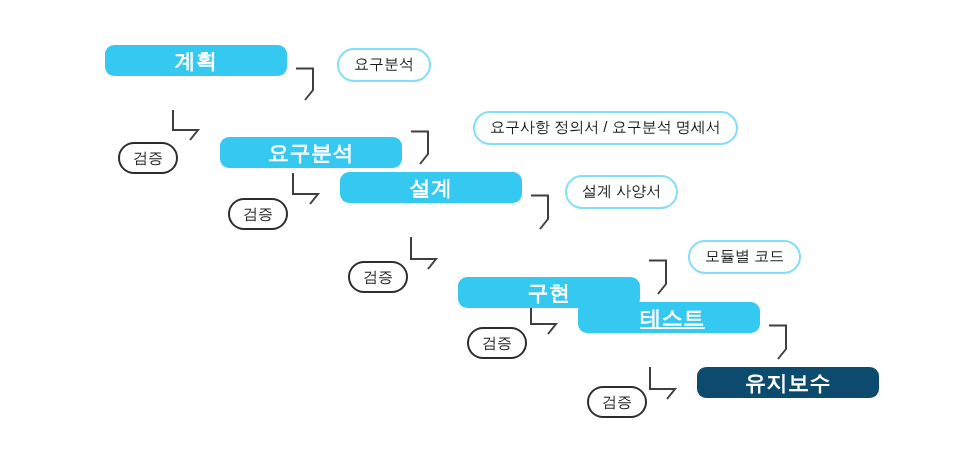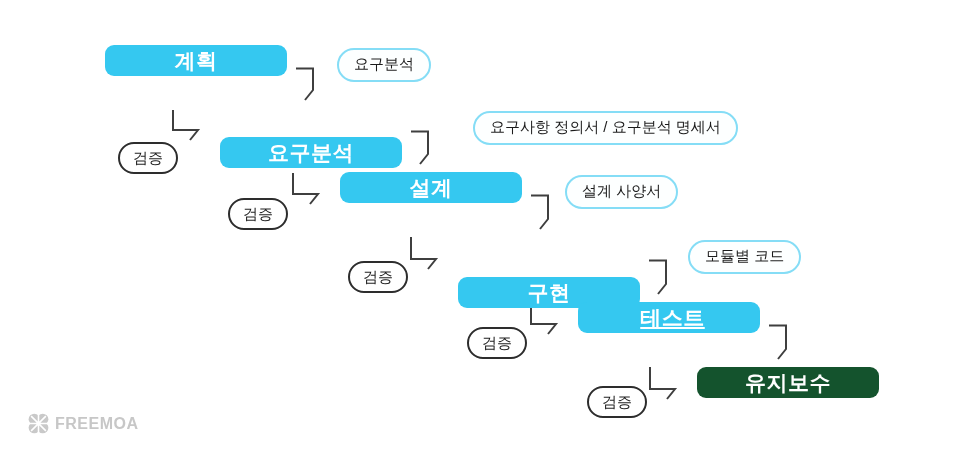--- a/index.html
+++ b/index.html
@@ -53,21 +53,21 @@
       </div>
       <div class="phase-box" style="left: 340px; top: 172px; background: rgb(53, 200, 240); color: rgb(255, 255, 255);">
         <span>설계</span>
       </div>
       <div class="phase-box" style="left: 458px; top: 237px; background: rgb(53, 200, 240); color: rgb(255, 255, 255); margin-top: 40px;">
         <span>구현</span>
       </div>
       <div class="phase-box u" style="left: 578px; top: 302px; background: rgb(53, 200, 240); color: rgb(255, 255, 255);">
         <span>테스트</span>
       </div>
-      <div class="phase-box" style="left: 697px; top: 367px; background: #14532d; color: rgb(255, 255, 255);">
+      <div class="phase-box" style="left: 697px; top: 367px; background: #0c4a6e; color: rgb(255, 255, 255);">
         <span>유지보수</span>
       </div>
       <div class="doc-bubble" style="left: 337px; top: 47.5px; border-color: rgb(133, 221, 246); color: rgb(27, 27, 27);">
         <span>요구분석</span>
       </div>
       <div class="doc-bubble" style="left: 473px; top: 110.5px; border-color: rgb(133, 221, 246); color: rgb(27, 27, 27);">
         <span>요구사항 정의서 / 요구분석 명세서</span>
       </div>
       <div class="doc-bubble" style="left: 565px; top: 174.5px; border-color: rgb(133, 221, 246); color: rgb(27, 27, 27);">
         <span>설계 사양서</span>
@@ -84,25 +84,13 @@
       <div class="verify-bubble" style="left: 348px; top: 261px; border-color: rgb(45, 45, 45); color: rgb(27, 27, 27);">
         <span>검증</span>
       </div>
       <div class="verify-bubble" style="left: 467px; top: 327px; border-color: rgb(45, 45, 45); color: rgb(27, 27, 27);">
         <span>검증</span>
       </div>
       <div class="verify-bubble" style="left: 587px; top: 386px; border-color: rgb(45, 45, 45); color: rgb(27, 27, 27);">
         <span>검증</span>
       </div>
     </div>
-  <div class="brand" style="color: rgb(199, 199, 199);">
-    <svg width="21" height="21" viewBox="0 0 20 20">
-      <g fill="#c9c9c9">
-        <circle cx="6" cy="6" r="5.4"></circle>
-        <circle cx="14" cy="6" r="5.4"></circle>
-        <circle cx="6" cy="14" r="5.4"></circle>
-        <circle cx="14" cy="14" r="5.4"></circle>
-      </g>
-      <path d="M10 -1 V21 M-1 10 H21 M3 3 L17 17 M17 3 L3 17" stroke="#ffffff" stroke-width="1.5" fill="none"></path>
-    </svg>
-    <span>FREEMOA</span>
-  </div>
 </div>
 
 </body></html>

